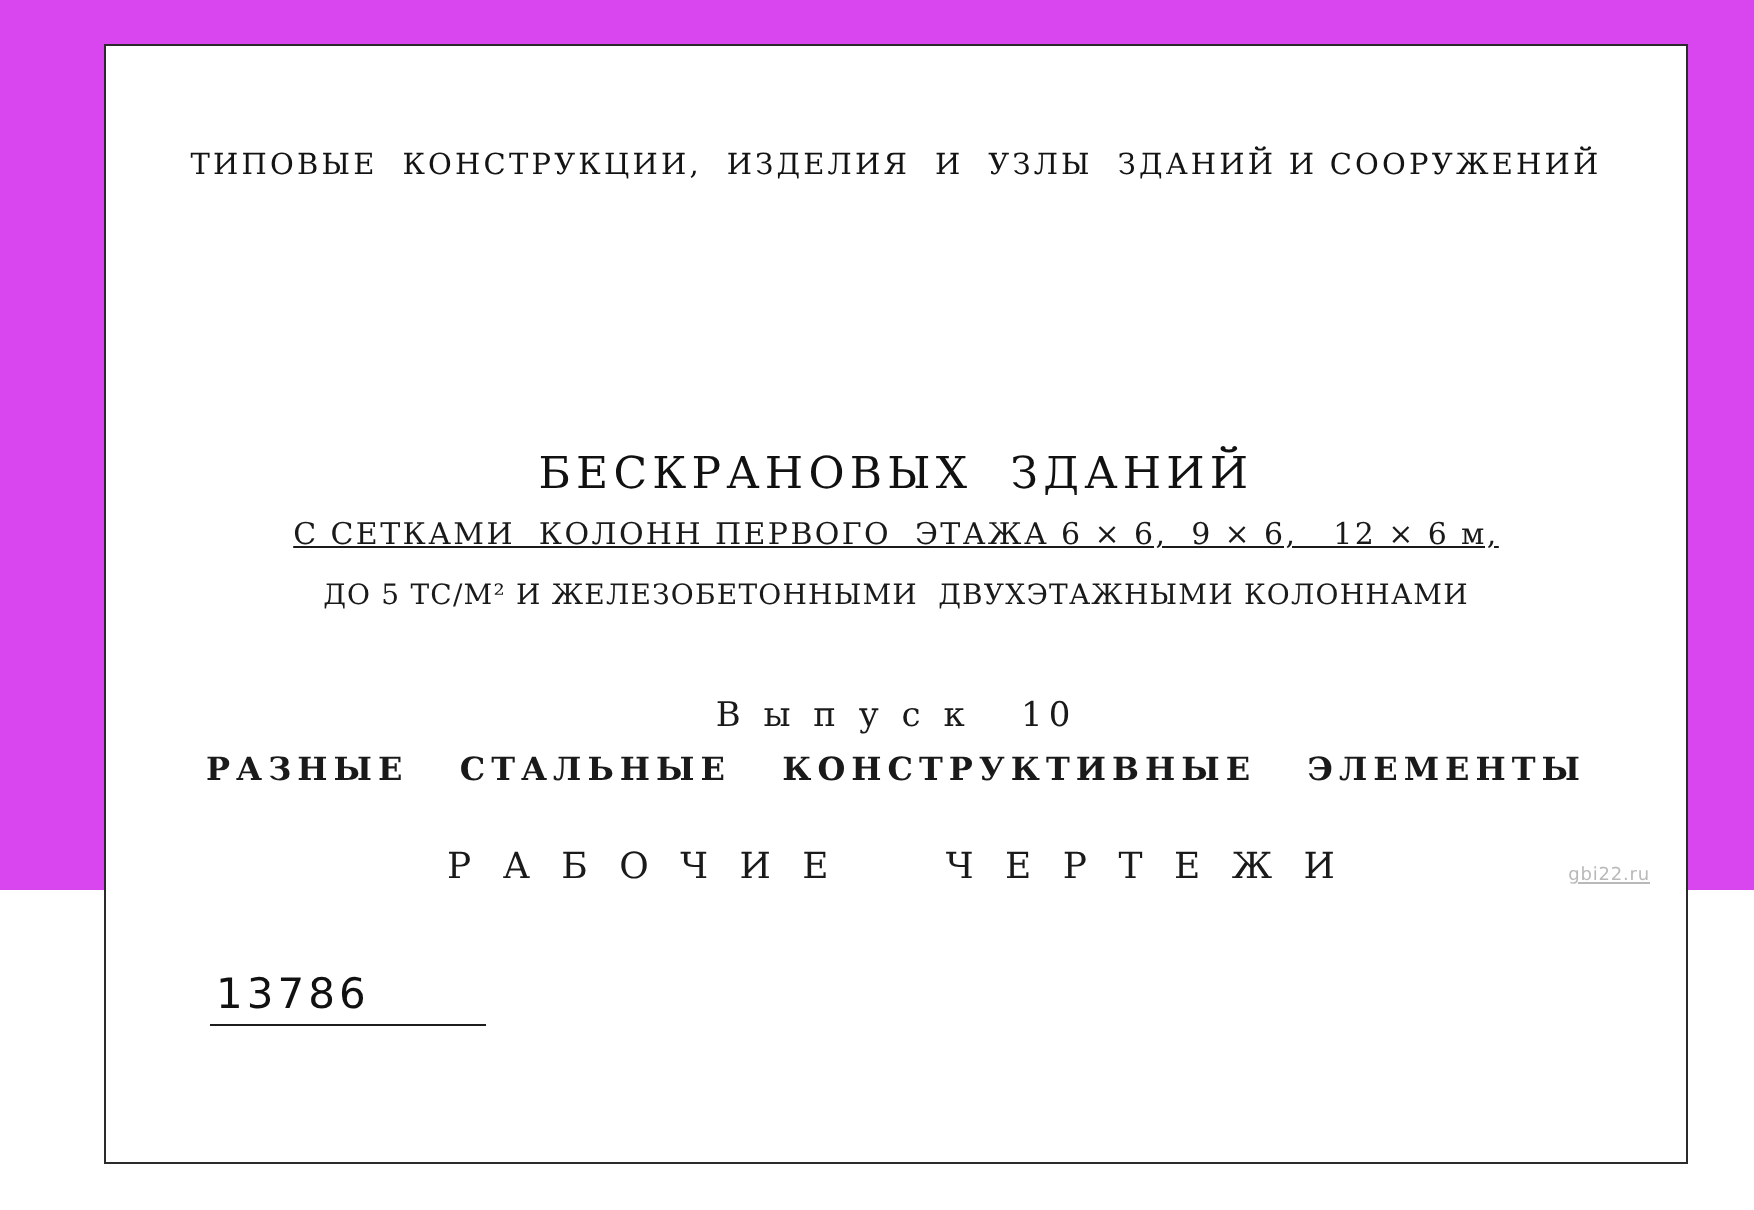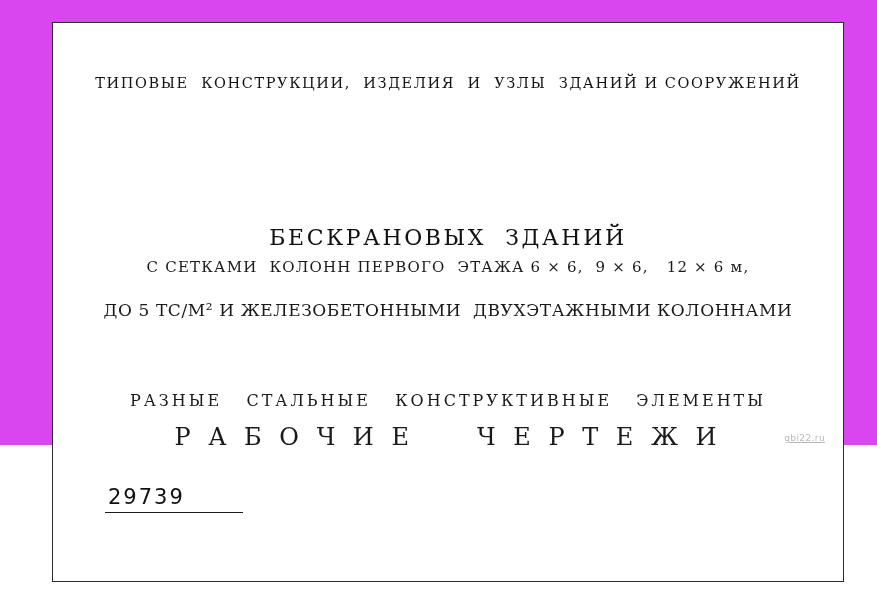--- a/index.html
+++ b/index.html
@@ -80,59 +80,61 @@
     color: #111111;
     text-align: center;
   }
   .l-sub1 {
     position: absolute;
     top: 235px;
     left: 0;
     right: 0;
     font-size: 15px;
     letter-spacing: 1.2px;
+    text-decoration: underline;
   }
   .l-sub2 {
     position: absolute;
     top: 256px;
     left: 0;
     right: 0;
     font-size: 15px;
     letter-spacing: 0.6px;
   }
   .l-sub3 {
     position: absolute;
-    top: 277px;
+    top: 267px;
     left: 0;
     right: 0;
-    font-size: 17px;
+    font-size: 14px;
     letter-spacing: 0.6px;
   }
   .l-issue {
     position: absolute;
     top: 325px;
     left: 0;
     right: 0;
     font-size: 17px;
     letter-spacing: 3px;
   }
   .l-issue-sub {
     position: absolute;
-    top: 368px;
+    top: 352px;
     left: 0;
     right: 0;
     font-size: 16px;
     letter-spacing: 3px;
+    font-weight: bold;
   }
   .l-draw {
     position: absolute;
     top: 400px;
     left: 0;
     right: 0;
-    font-size: 24px;
+    font-size: 18px;
     letter-spacing: 5px;
   }
   .doc-number {
     position: absolute;
     left: 55px;
     top: 462px;
     font-size: 21px;
     letter-spacing: 2px;
     font-family: "DejaVu Sans", sans-serif;
     color: #111;
@@ -167,25 +169,26 @@
 
 
 
       <div class="line l-big2">БЕСКРАНОВЫХ  ЗДАНИЙ</div>
 
       <div class="line l-sub1">С СЕТКАМИ  КОЛОНН ПЕРВОГО  ЭТАЖА 6 × 6,  9 × 6,   12 × 6 м,</div>
 
 
       <div class="line l-sub3">ДО 5 ТС/М² И ЖЕЛЕЗОБЕТОННЫМИ  ДВУХЭТАЖНЫМИ КОЛОННАМИ</div>
 
+      <div class="line l-issue">В ы п у с к   10</div>
 
       <div class="line l-issue-sub">РАЗНЫЕ   СТАЛЬНЫЕ   КОНСТРУКТИВНЫЕ   ЭЛЕМЕНТЫ</div>
 
       <div class="line l-draw">Р А Б О Ч И Е     Ч Е Р Т Е Ж И</div>
 
-      <div class="doc-number">29739</div>
+      <div class="doc-number">13786</div>
       <div class="doc-number-underline"></div>
 
       <div class="watermark">gbi22.ru</div>
 
     </div>
   </div>
 </div>
 
 </body></html>

